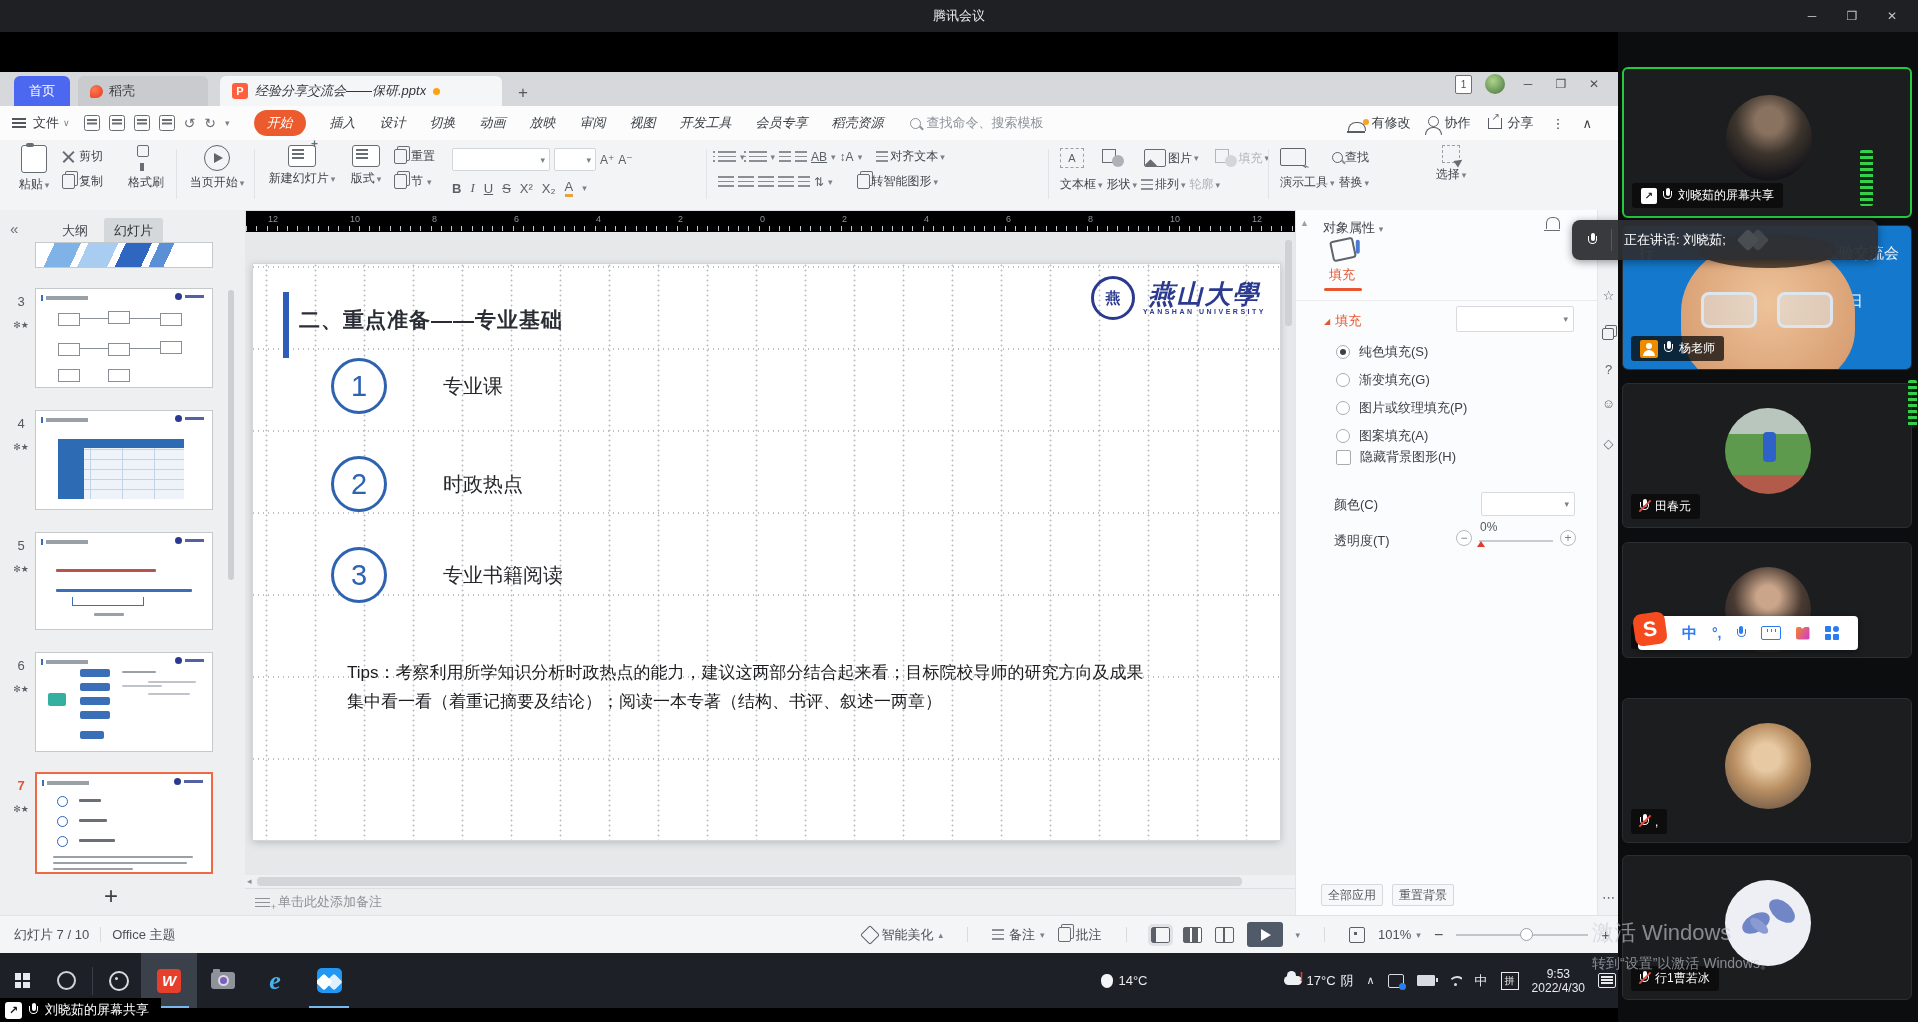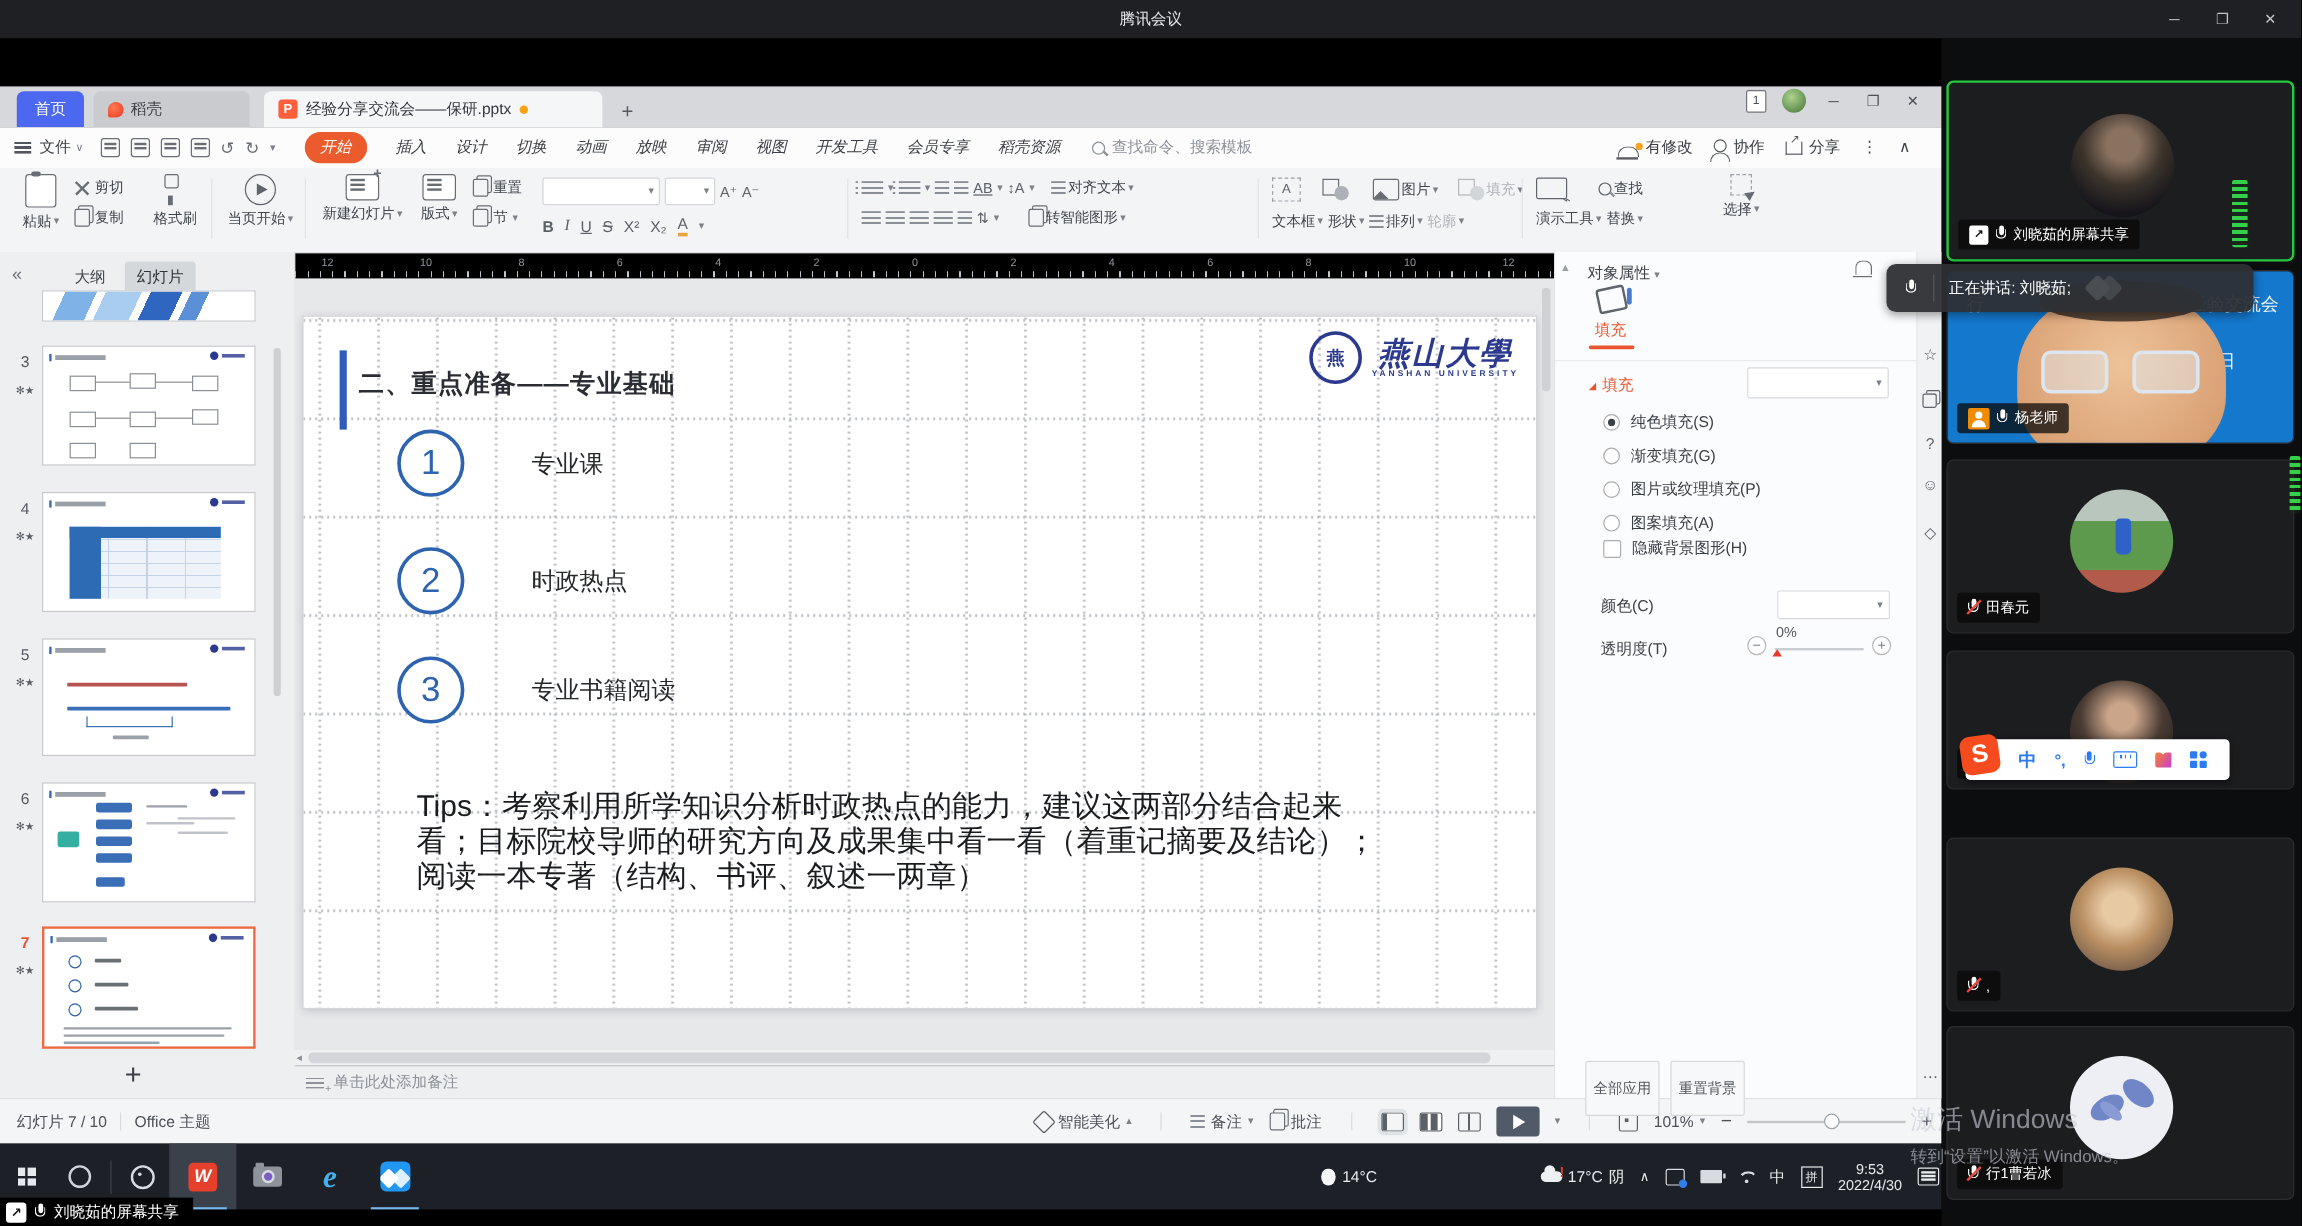--- a/index.html
+++ b/index.html
@@ -14,21 +14,21 @@
   
   .share-bg{position:absolute;left:0;top:32px;width:1618px;height:990px;background:#000;}
   
   .tabbar{position:absolute;left:0;top:72px;width:1618px;height:34px;background:#d6d8db;display:flex;align-items:flex-end;}
   .tab{height:30px;border-radius:6px 6px 0 0;display:flex;align-items:center;font-size:13px;padding:0 12px;}
   .tab-home{margin-left:14px;background:#4d68f0;color:#fff;width:32px;justify-content:center;}
   .tab-docer{margin-left:8px;background:#c9cbcf;color:#3a3e44;width:106px;gap:6px;}
   .leaf{width:13px;height:13px;border-radius:50% 50% 50% 2px;background:radial-gradient(circle at 35% 35%,#ff7a52,#e53820);}
   .tab-doc{margin-left:12px;background:#f5f6f8;color:#33373d;width:258px;gap:7px;}
   .picon{width:16px;height:16px;background:#ff5f3c;border-radius:3px;color:#fff;font-size:11px;font-weight:bold;display:flex;align-items:center;justify-content:center;flex:none;}
-  .tab-doc .dname{white-space:nowrap;overflow:hidden;}
+  .tab-doc .dname{white-space:nowrap;overflow:hidden;font-style:italic;}
   .odot{width:7px;height:7px;border-radius:50%;background:#ffa114;flex:none;}
   .tab-plus{margin-left:16px;margin-bottom:8px;font-size:17px;color:#55595f;line-height:10px;}
   .wps-controls{position:absolute;left:1455px;top:74px;display:flex;align-items:center;gap:13px;}
   .badge-doc{width:15px;height:17px;border:1.4px solid #6f7379;border-radius:2px;font-size:10px;color:#4b4f55;display:flex;align-items:center;justify-content:center;background:#fff;}
   .wps-avatar{width:20px;height:20px;border-radius:50%;background:radial-gradient(circle at 40% 35%,#aed48b,#42713a);}
   .wc{color:#4b4f55;font-size:12px;width:20px;text-align:center;}
   
   .menubar{position:absolute;left:0;top:106px;width:1618px;height:34px;background:#fcfcfd;display:flex;align-items:center;font-size:13px;color:#3c4046;}
   .hamb{width:14px;height:10px;margin-left:12px;background:repeating-linear-gradient(#53575d 0 2px,transparent 2px 4px);}
   .file-btn{margin-left:7px;display:flex;gap:4px;align-items:center;}
@@ -130,21 +130,21 @@
   .s-bar{position:absolute;left:30px;top:28px;width:6px;height:66px;background:#2f5cb8;}
   .s-title{position:absolute;left:46px;top:42px;font-size:21px;font-weight:bold;color:#2a2d33;letter-spacing:1px;}
   .s-logo{position:absolute;right:14px;top:12px;display:flex;align-items:center;gap:8px;}
   .s-emblem{width:44px;height:44px;border-radius:50%;border:3px solid #2b3a8e;display:flex;align-items:center;justify-content:center;color:#2b3a8e;font-size:15px;font-weight:bold;box-sizing:border-box;}
   .s-logo-txt{display:flex;flex-direction:column;align-items:center;}
   .s-logo-cn{font-family:"Liberation Serif","DejaVu Serif",serif;font-size:26px;font-weight:bold;color:#2b3a8e;font-style:italic;letter-spacing:2px;line-height:26px;}
   .s-logo-en{font-size:7px;color:#2b3a8e;letter-spacing:2.5px;font-weight:bold;}
   .s-item{position:absolute;left:78px;display:flex;align-items:center;gap:56px;}
   .s-circle{width:56px;height:56px;border:3px solid #2e63b0;border-radius:50%;display:flex;align-items:center;justify-content:center;font-size:29px;color:#2e63b0;box-sizing:border-box;background:#fff;}
   .s-item-label{font-size:20px;color:#26282c;}
-  .s-tips{position:absolute;left:94px;top:394px;width:800px;font-size:25px;line-height:29px;color:#1b1c1f;}
+  .s-tips{position:absolute;left:94px;top:394px;width:800px;font-size:17px;line-height:29px;color:#1b1c1f;}
   .v-scroll{position:absolute;left:1040px;top:8px;width:7px;height:86px;background:#cfd2d5;border-radius:3px;}
   .hscroll{position:absolute;left:245px;top:875px;width:1050px;height:13px;background:#eff0f2;}
   .hscroll .tmb{position:absolute;left:12px;top:2px;width:985px;height:9px;background:#d3d5d8;border-radius:4px;}
   .hscroll .ar{position:absolute;left:2px;top:1px;color:#8a8f96;font-size:9px;}
   
   .notesbar{position:absolute;left:245px;top:888px;width:1050px;height:27px;background:#edeff1;border-top:1px solid #dcdee1;display:flex;align-items:center;gap:8px;padding-left:10px;box-sizing:border-box;color:#8e9298;font-size:13px;}
   .notes-ic{width:15px;height:9px;background:repeating-linear-gradient(#8e9298 0 1.5px,transparent 1.5px 4px);position:relative;}
   .notes-ic::after{content:'+';position:absolute;right:-6px;bottom:-5px;font-size:9px;}
   
   .statusbar{position:absolute;left:0;top:915px;width:1618px;height:38px;background:#f4f5f7;border-top:1px solid #e0e2e5;display:flex;align-items:center;font-size:13px;color:#4c5057;box-sizing:border-box;}
@@ -225,21 +225,21 @@
   .pp-combo{position:absolute;background:#fff;border:1px solid #d8dade;border-radius:2px;display:flex;align-items:center;justify-content:flex-end;padding-right:5px;box-sizing:border-box;color:#7a7e84;font-size:9px;}
   #fill-options{position:absolute;left:40px;top:133px;display:flex;flex-direction:column;gap:10px;}
   .radio-row{display:flex;align-items:center;gap:9px;text-align:center;}
   .radio{width:14px;height:14px;border:1.3px solid #a9acb1;border-radius:50%;box-sizing:border-box;background:#fff;position:relative;flex:none;}
   .radio.sel::after{content:'';position:absolute;left:2.6px;top:2.6px;width:6px;height:6px;border-radius:50%;background:#3c4147;}
   .chk{width:13px;height:13px;border:1.3px solid #a9acb1;border-radius:2px;background:#fff;flex:none;}
   .pp-row-label{position:absolute;left:38px;}
   .tr-minus,.tr-plus{position:absolute;width:16px;height:16px;border:1.3px solid #b6b9bd;border-radius:50%;color:#7a7e84;font-size:12px;display:flex;align-items:center;justify-content:center;box-sizing:border-box;background:#fff;}
   .tr-track{position:absolute;width:74px;height:2px;background:#c9ccd0;}
   .tr-mark{position:absolute;width:0;height:0;border-left:4px solid transparent;border-right:4px solid transparent;border-bottom:6px solid #e23b2f;}
-  .pp-btn{position:absolute;height:20px;padding:12px 6px;border:1px solid #d6d9dc;background:#f7f8f9;border-radius:2px;font-size:12px;color:#54585e;display:flex;align-items:center;}
+  .pp-btn{position:absolute;height:20px;padding:0 6px;border:1px solid #d6d9dc;background:#f7f8f9;border-radius:2px;font-size:12px;color:#54585e;display:flex;align-items:center;}
   
   .dock{position:absolute;left:1597px;top:210px;width:21px;height:705px;background:#f1f2f4;border-left:1px solid #e4e6e9;}
   .dock .di{position:absolute;left:3px;width:15px;text-align:center;color:#5f646b;font-size:13px;}
   .dsq{position:absolute;left:4px;width:10px;height:10px;border:1.5px solid #5f646b;border-radius:2px;box-shadow:3px -3px 0 -1px #f1f2f4,3px -3px 0 0 #5f646b;}
   
   .video-panel{position:absolute;left:1618px;top:32px;width:300px;height:990px;background:#0c0d0f;}
   .tile{position:absolute;left:4px;width:290px;background:#1c1d1f;border-radius:6px;border:1px solid #2c2d30;box-sizing:border-box;overflow:hidden;}
   .tile.speaking{border:2px solid #25c93f;}
   .av{position:absolute;left:102px;width:86px;height:86px;border-radius:50%;}
   .av-girl{background:radial-gradient(circle at 50% 30%,#8a7260 0 18%,#3c342c 45%,#15141a 78%);}

